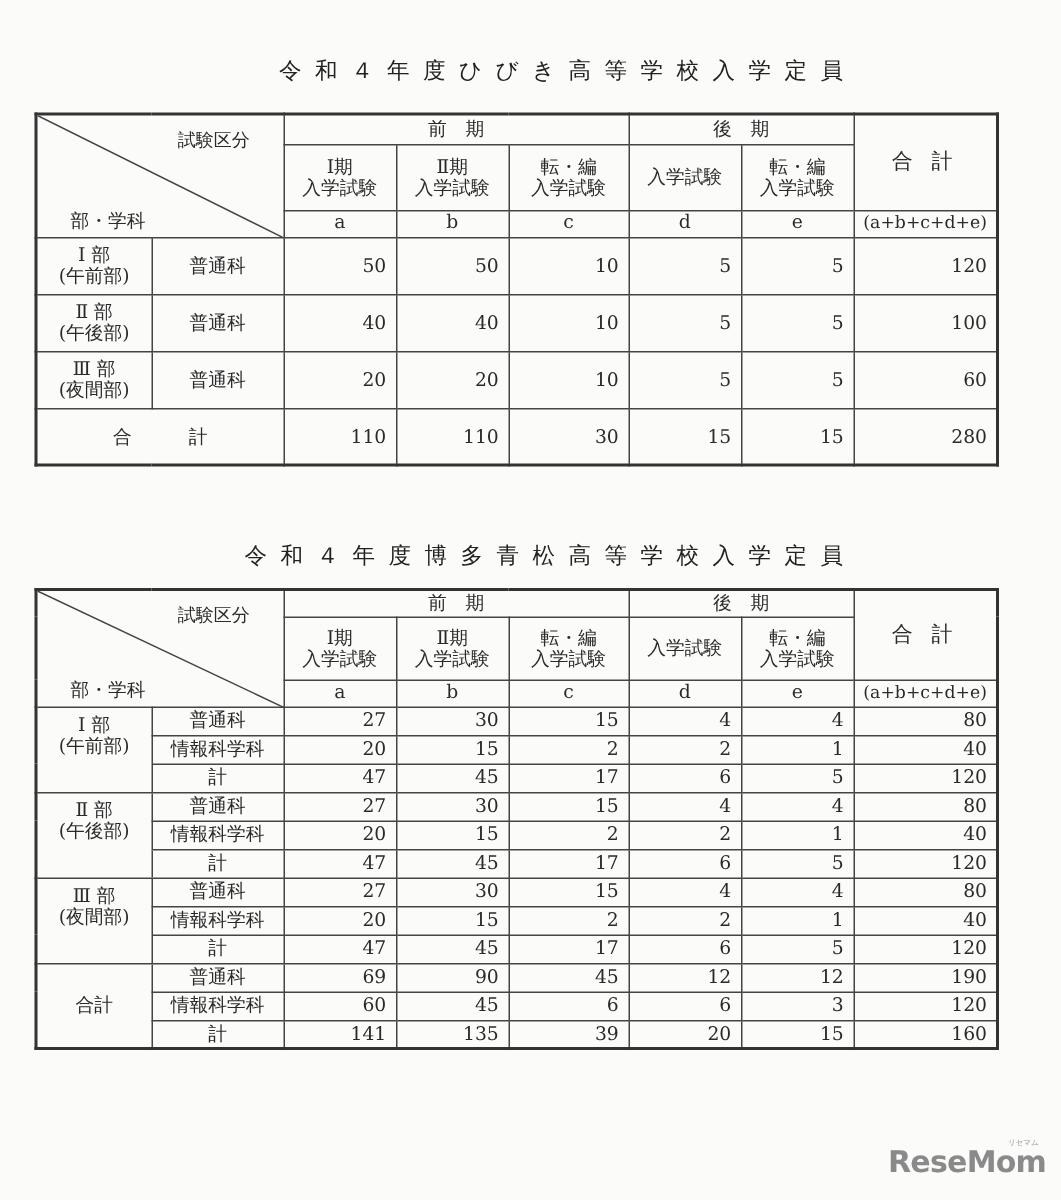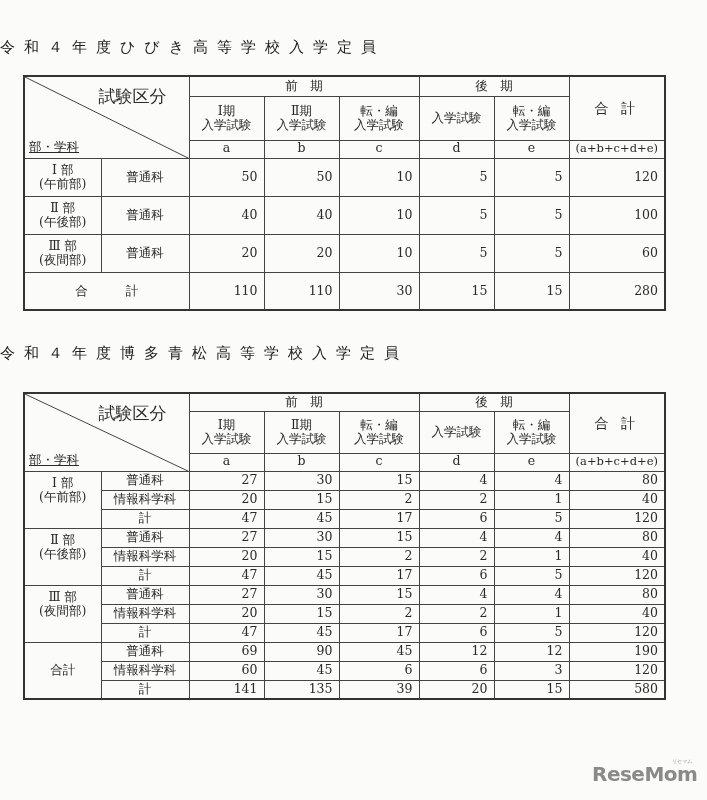--- a/index.html
+++ b/index.html
@@ -1,39 +1,39 @@
 <!DOCTYPE html>
 <html><head>
 <meta charset="utf-8">
 <style>
   html, body { margin:0; padding:0; }
   body {
     width:707px; height:800px; background:#fbfbfa; position:relative; overflow:hidden;
     font-family: "DejaVu Serif", "Liberation Serif", serif; color:#2a2a2a;
   }
   .title {
-    position:absolute; left:0; width:571px; text-align:left;
+    position:absolute; left:0; width:571px; text-align:right;
     font-family: "DejaVu Sans", "Liberation Sans", sans-serif;
     font-size:15px; letter-spacing:9px; color:#222;
   }
   table.grid {
     position:absolute; left:23px; border-collapse:collapse;
     border:2.5px solid #333; table-layout:fixed;
   }
   table.grid td {
     border:1px solid #444; padding:0; font-size:12.5px; color:#2a2a2a;
     vertical-align:middle; text-align:center; line-height:1.15;
   }
   .num { text-align:right !important; padding-right:6px !important; }
   .thick-top td { border-top:2.5px solid #333; }
   .hdr-letter { vertical-align:bottom !important; padding-bottom:2px !important; }
   .diag { position:relative; }
   .diag svg { position:absolute; left:0; top:0; }
-  .diag .tl { position:absolute; right:22px; top:10px; font-size:17px; }
-  .diag .bl { position:absolute; left:4px; bottom:3px; font-size:12.5px;text-decoration:underline; }
+  .diag .tl { position:absolute; right:22px; top:10px; font-size:12px; }
+  .diag .bl { position:absolute; left:22px; bottom:3px; font-size:12.5px; }
   .logo {
     position:absolute; left:592px; top:762px;
     font-family: "DejaVu Sans", "Liberation Sans", sans-serif;
     font-weight:bold; font-size:20px; color:#8a8a8a; letter-spacing:-0.5px;
   }
   .logo-kana {
     position:absolute; left:672px; top:758px; font-size:5px; color:#999;
     font-family: "DejaVu Sans", sans-serif;
   }
 </style>
@@ -117,21 +117,21 @@
     <td class="num">110</td>
     <td class="num">110</td>
     <td class="num">30</td>
     <td class="num">15</td>
     <td class="num">15</td>
     <td class="num">280</td>
   </tr>
 </tbody>
   </table>
 
-<div class="title" style="top:344px;">令和４年度博多青松高等学校入学定員</div>
+<div class="title" style="top:361px;">令和４年度博多青松高等学校入学定員</div>
 
 <table class="grid" style="top:392px;">
   <colgroup>
     <col style="width:77px">
       <col style="width:88px">
     <col style="width:75px">
       <col style="width:75px">
       <col style="width:80px">
     <col style="width:75px">
       <col style="width:75px">
@@ -275,19 +275,19 @@
     <td class="num">3</td>
     <td class="num">120</td>
   </tr>
   <tr style="height:19px">
     <td>計</td>
     <td class="num">141</td>
     <td class="num">135</td>
     <td class="num">39</td>
     <td class="num">20</td>
     <td class="num">15</td>
-    <td class="num">580</td>
+    <td class="num">160</td>
   </tr>
 </tbody>
   </table>
 
 <div class="logo-kana">リセマム</div>
 <div class="logo">ReseMom</div>
 
 </body></html>

